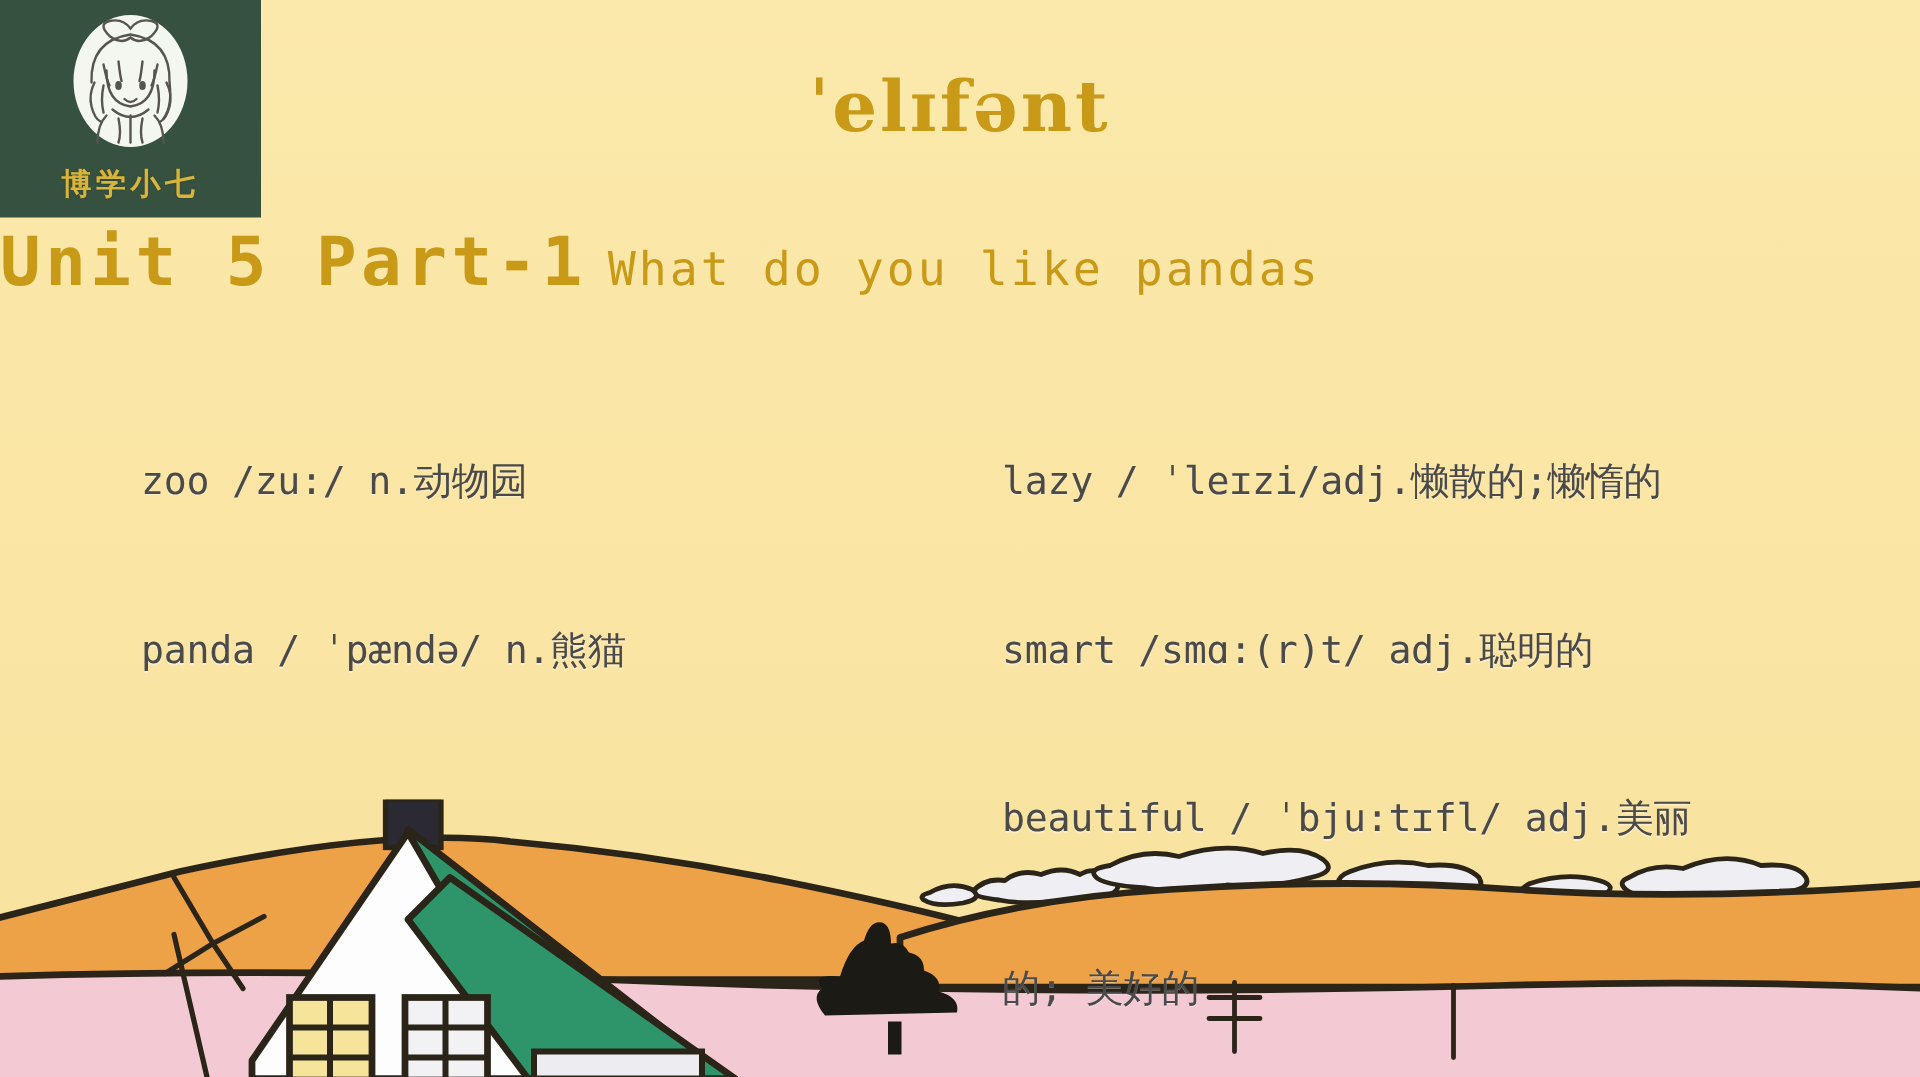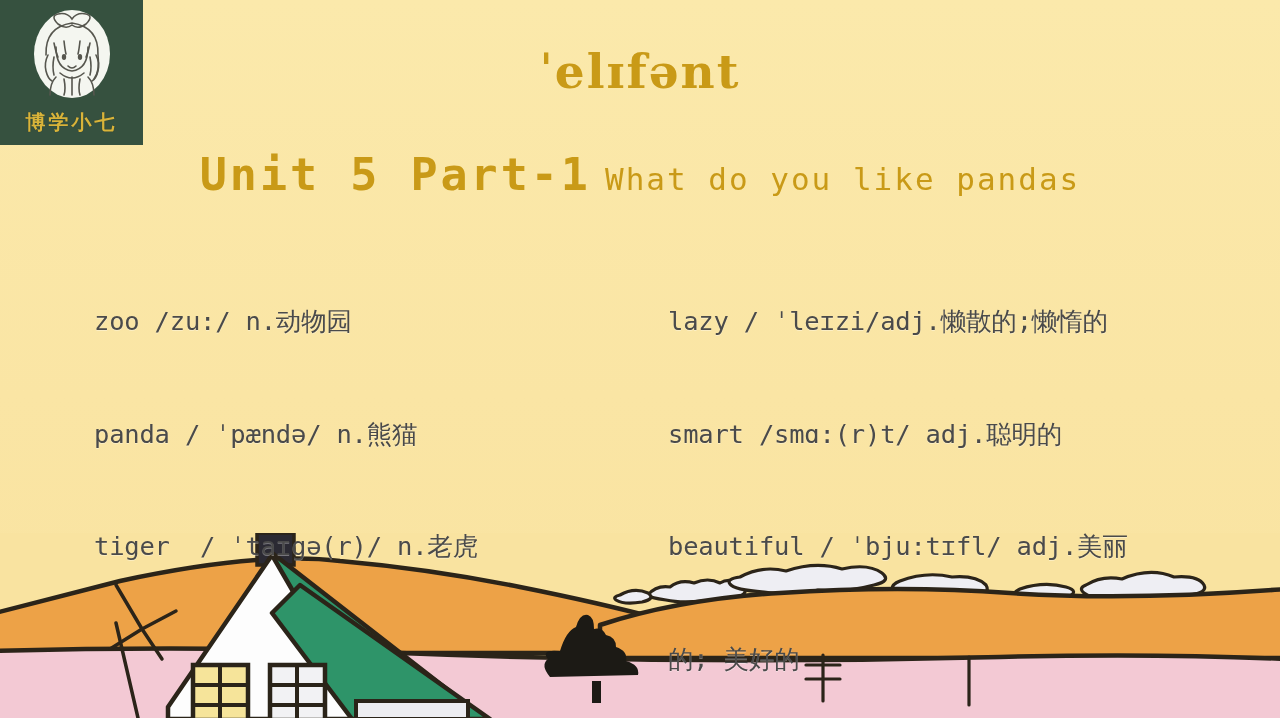--- a/index.html
+++ b/index.html
@@ -24,21 +24,21 @@
     position: absolute;
     inset: 0;
     background: linear-gradient(180deg, #fbe9ab 0%, #fae5a4 55%, #f9e3a0 100%);
   }
 
   
   .logo-badge {
     position: absolute;
     left: 0;
     top: 0;
-    width: 143px;
+    width: 174px;
     height: 145px;
     background: #36513f;
     z-index: 40;
     overflow: hidden;
   }
   .logo-avatar {
     position: absolute;
     left: 50%;
     top: 7px;
     transform: translateX(-50%);
@@ -71,21 +71,20 @@
     font-weight: 700;
     font-size: 47px;
     letter-spacing: 2px;
     z-index: 30;
   }
   .title-sub {
     position: absolute;
     left: 0;
     right: 0;
     top: 148px;
-    text-align: center;
     z-index: 30;
     white-space: nowrap;
   }
   .title-sub .unit {
     color: #c99a17;
     font-family: "DejaVu Sans Mono", "Liberation Mono", monospace;
     font-weight: 700;
     font-size: 45px;
     letter-spacing: 3px;
   }
@@ -256,21 +255,20 @@
   <div class="title-main">ˈelɪfənt</div>
   <div class="title-sub">
     <span class="unit">Unit 5 Part-1</span><span class="question">What do you like pandas</span>
   </div>
 
   <div class="word-columns">
 
     <div class="word-col word-col-left">
       <div class="word-line">zoo /zu:/ n.动物园</div>
       <div class="word-line">panda / ˈpændə/ n.熊猫</div>
-      <div class="word-line">tiger  / ˈtaɪgə(r)/ n.老虎</div>
       
       
       
       
       
     </div>
 
     <div class="word-col word-col-right">
       <div class="word-line">lazy / ˈleɪzi/adj.懒散的;懒惰的</div>
       <div class="word-line">smart /smɑ:(r)t/ adj.聪明的</div>

